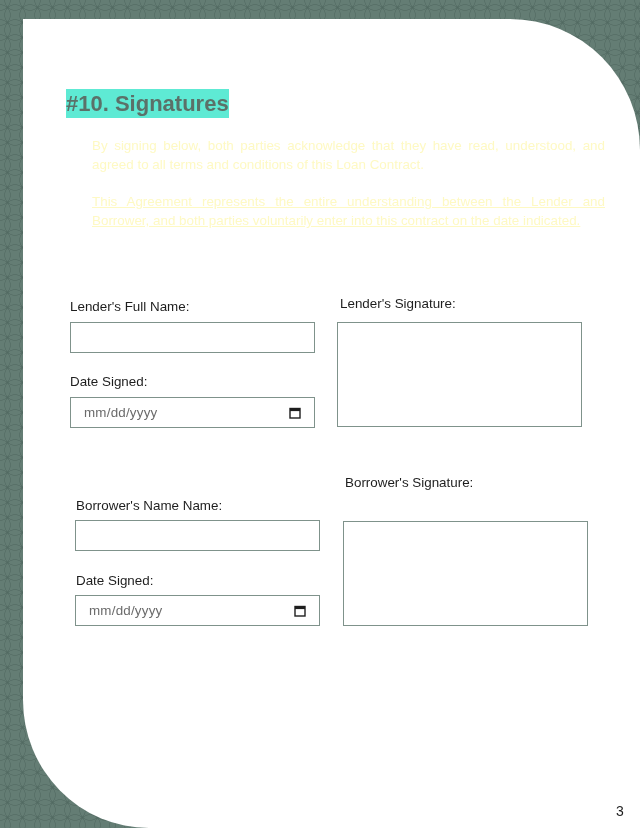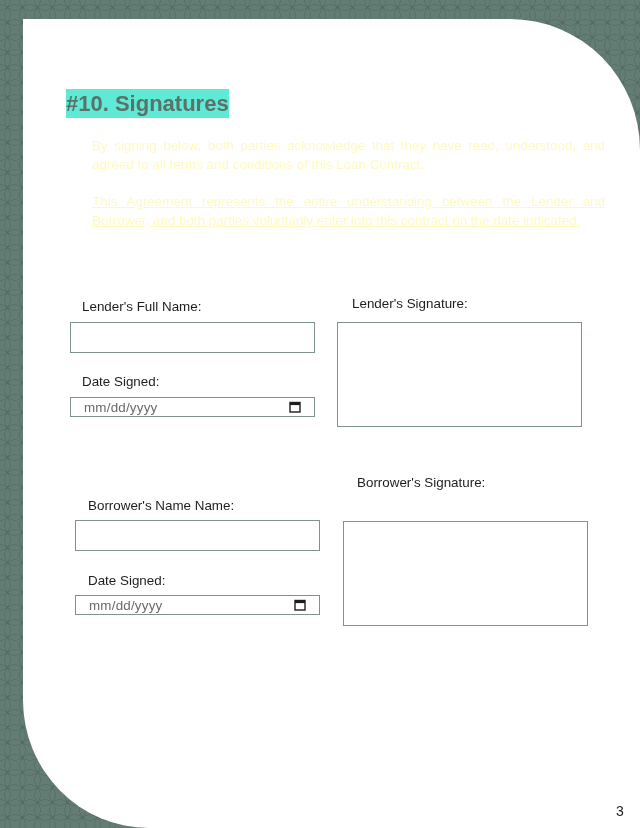--- a/index.html
+++ b/index.html
@@ -47,34 +47,33 @@
       margin-left: 38px;
     }
     .p1 { top: 136px; }
     .p2 { top: 192px; text-decoration: underline; }
     .label {
       position: absolute;
       font-size: 13.4px;
       line-height: 18px;
       color: #1e1e1e;
       white-space: nowrap;
-      margin-left: 12px;
     }
     .field {
       position: absolute;
       border: 1px solid #7f928b;
       background: #fff;
       font-family: "Liberation Sans", "DejaVu Sans", sans-serif;
       font-size: 13.4px;
       color: #6b6b6b;
       outline: none;
     }
     .text-field { height: 31px; width: 245px; }
     .date-field {
-      height: 20px; width: 245px;
+      height: 31px; width: 245px;
       display: flex; align-items: center; justify-content: space-between;
       padding: 0 13px 0 13px;
       cursor: text;
     }
     .date-placeholder { color: #6b6b6b; letter-spacing: 0.2px; }
     .cal-icon { width: 12px; height: 12px; display: inline-block; }
     .sig-box { width: 245px; height: 105px; }
     .page-number {
       position: absolute;
       left: 616px; top: 803px;

